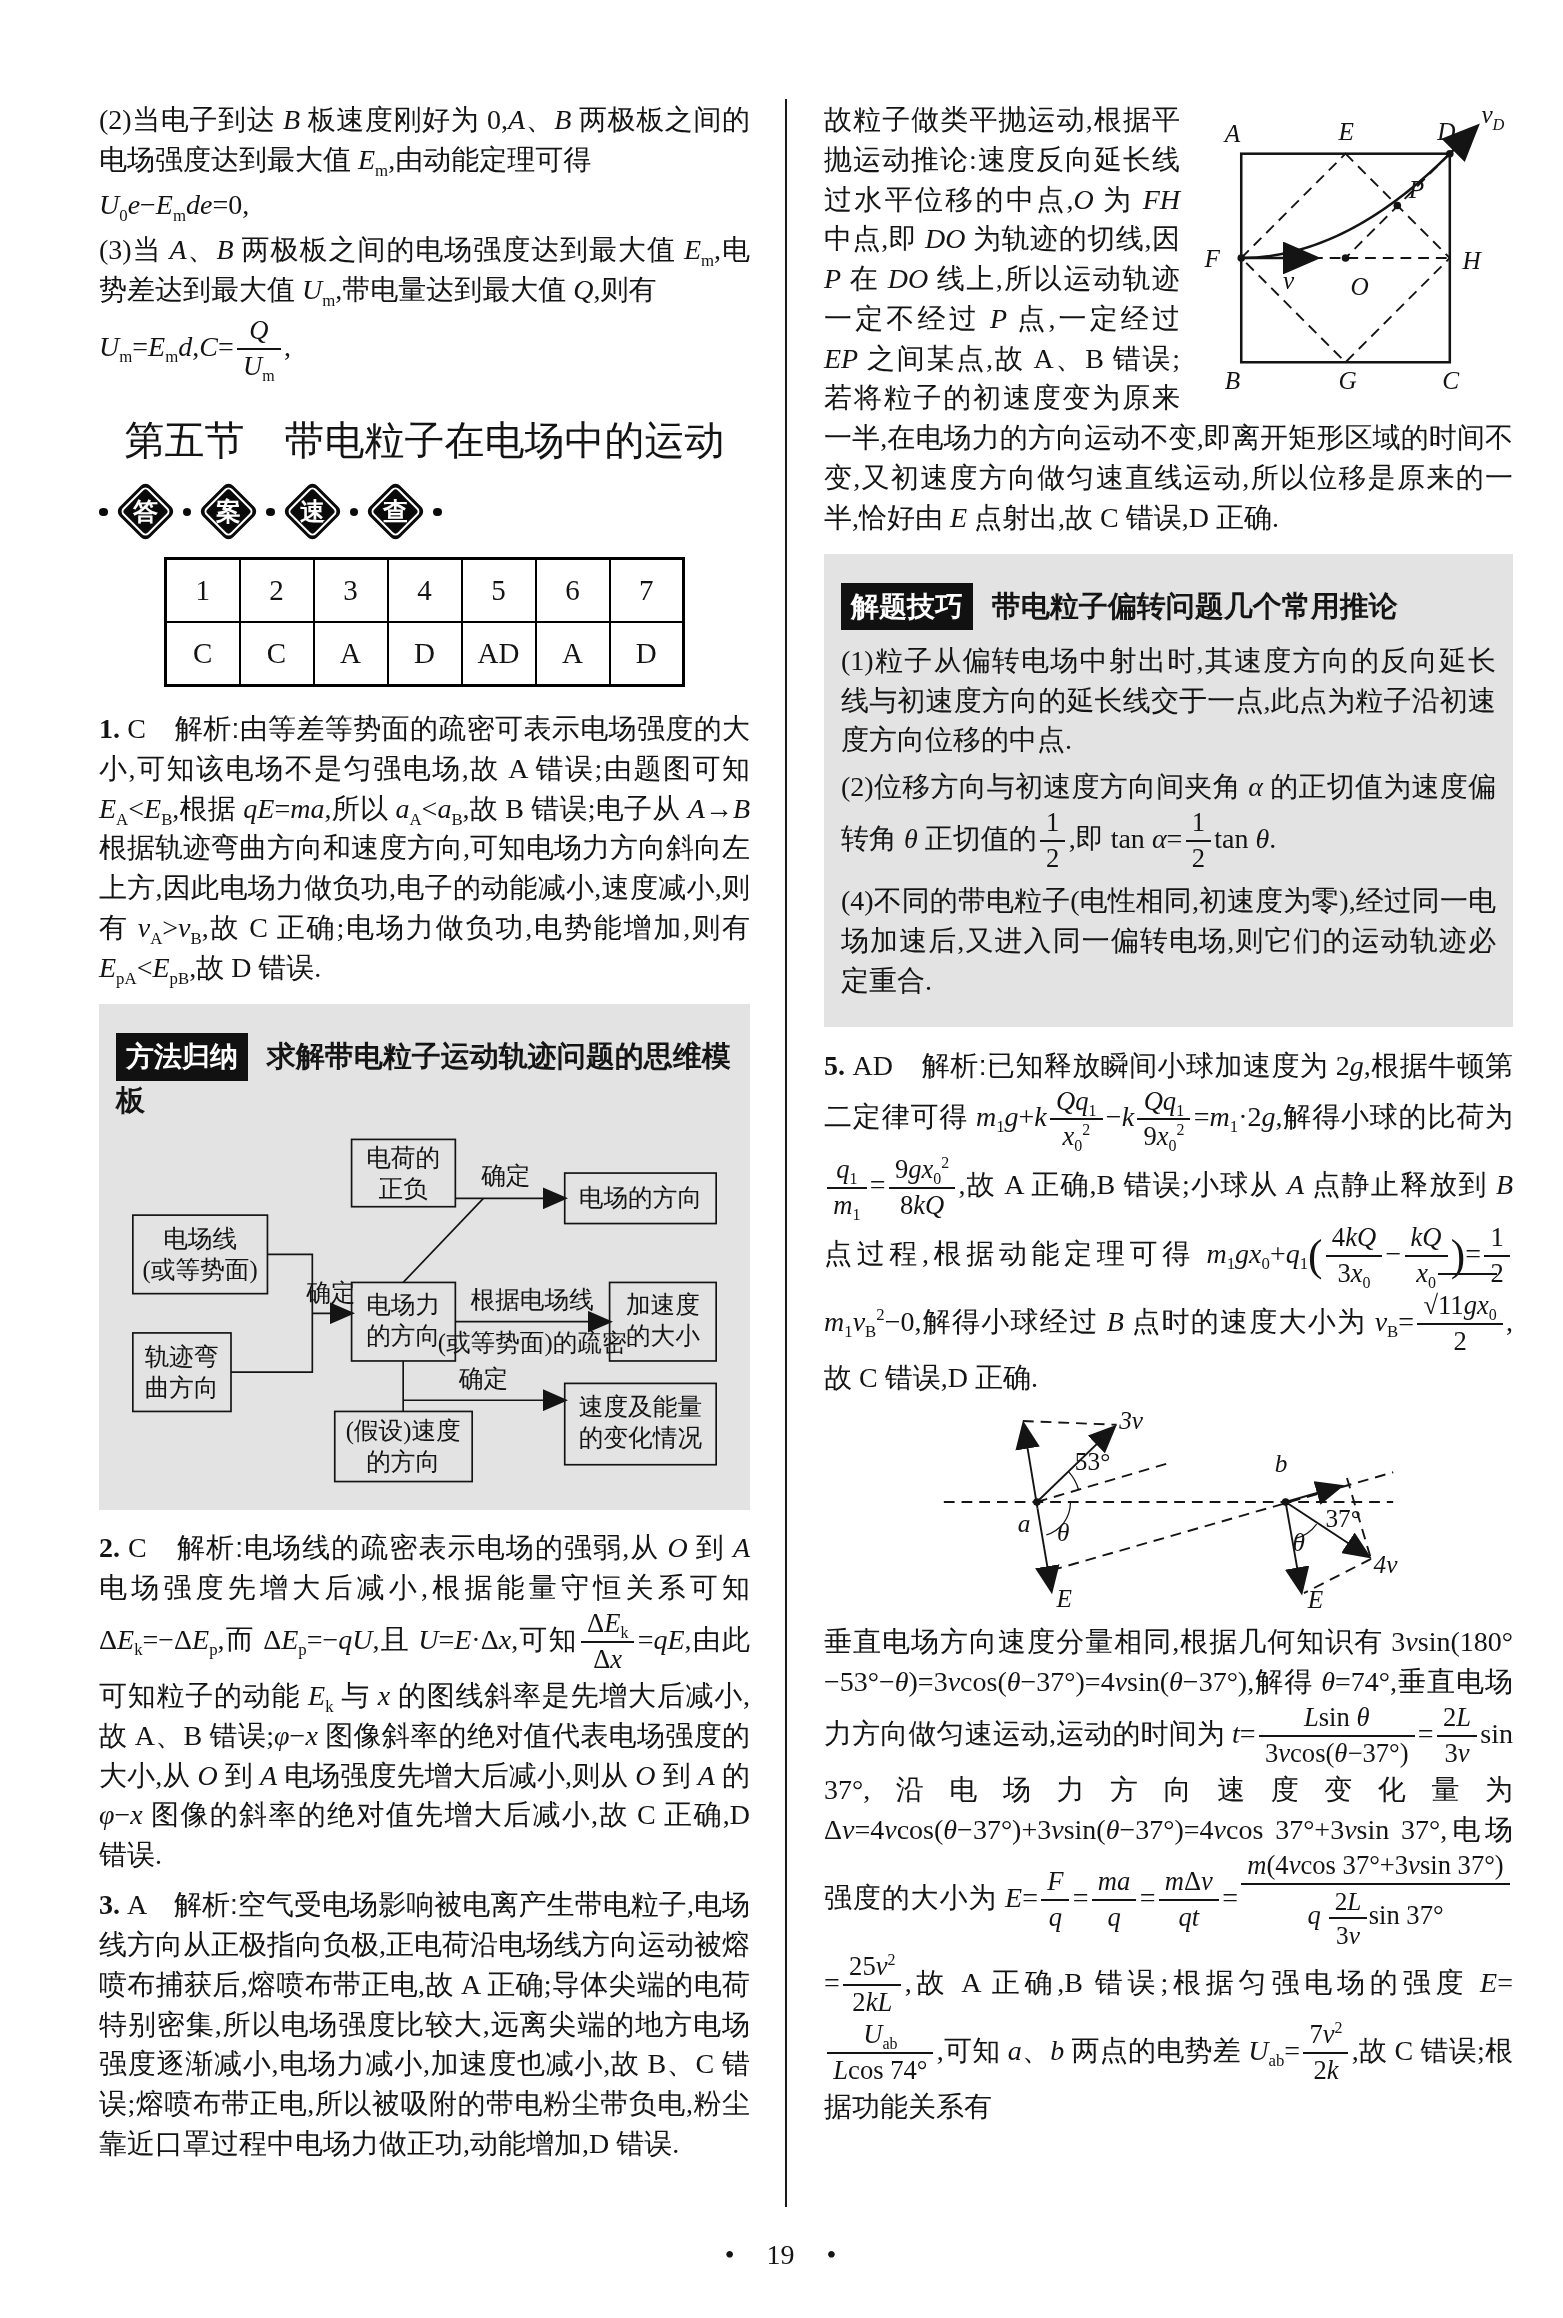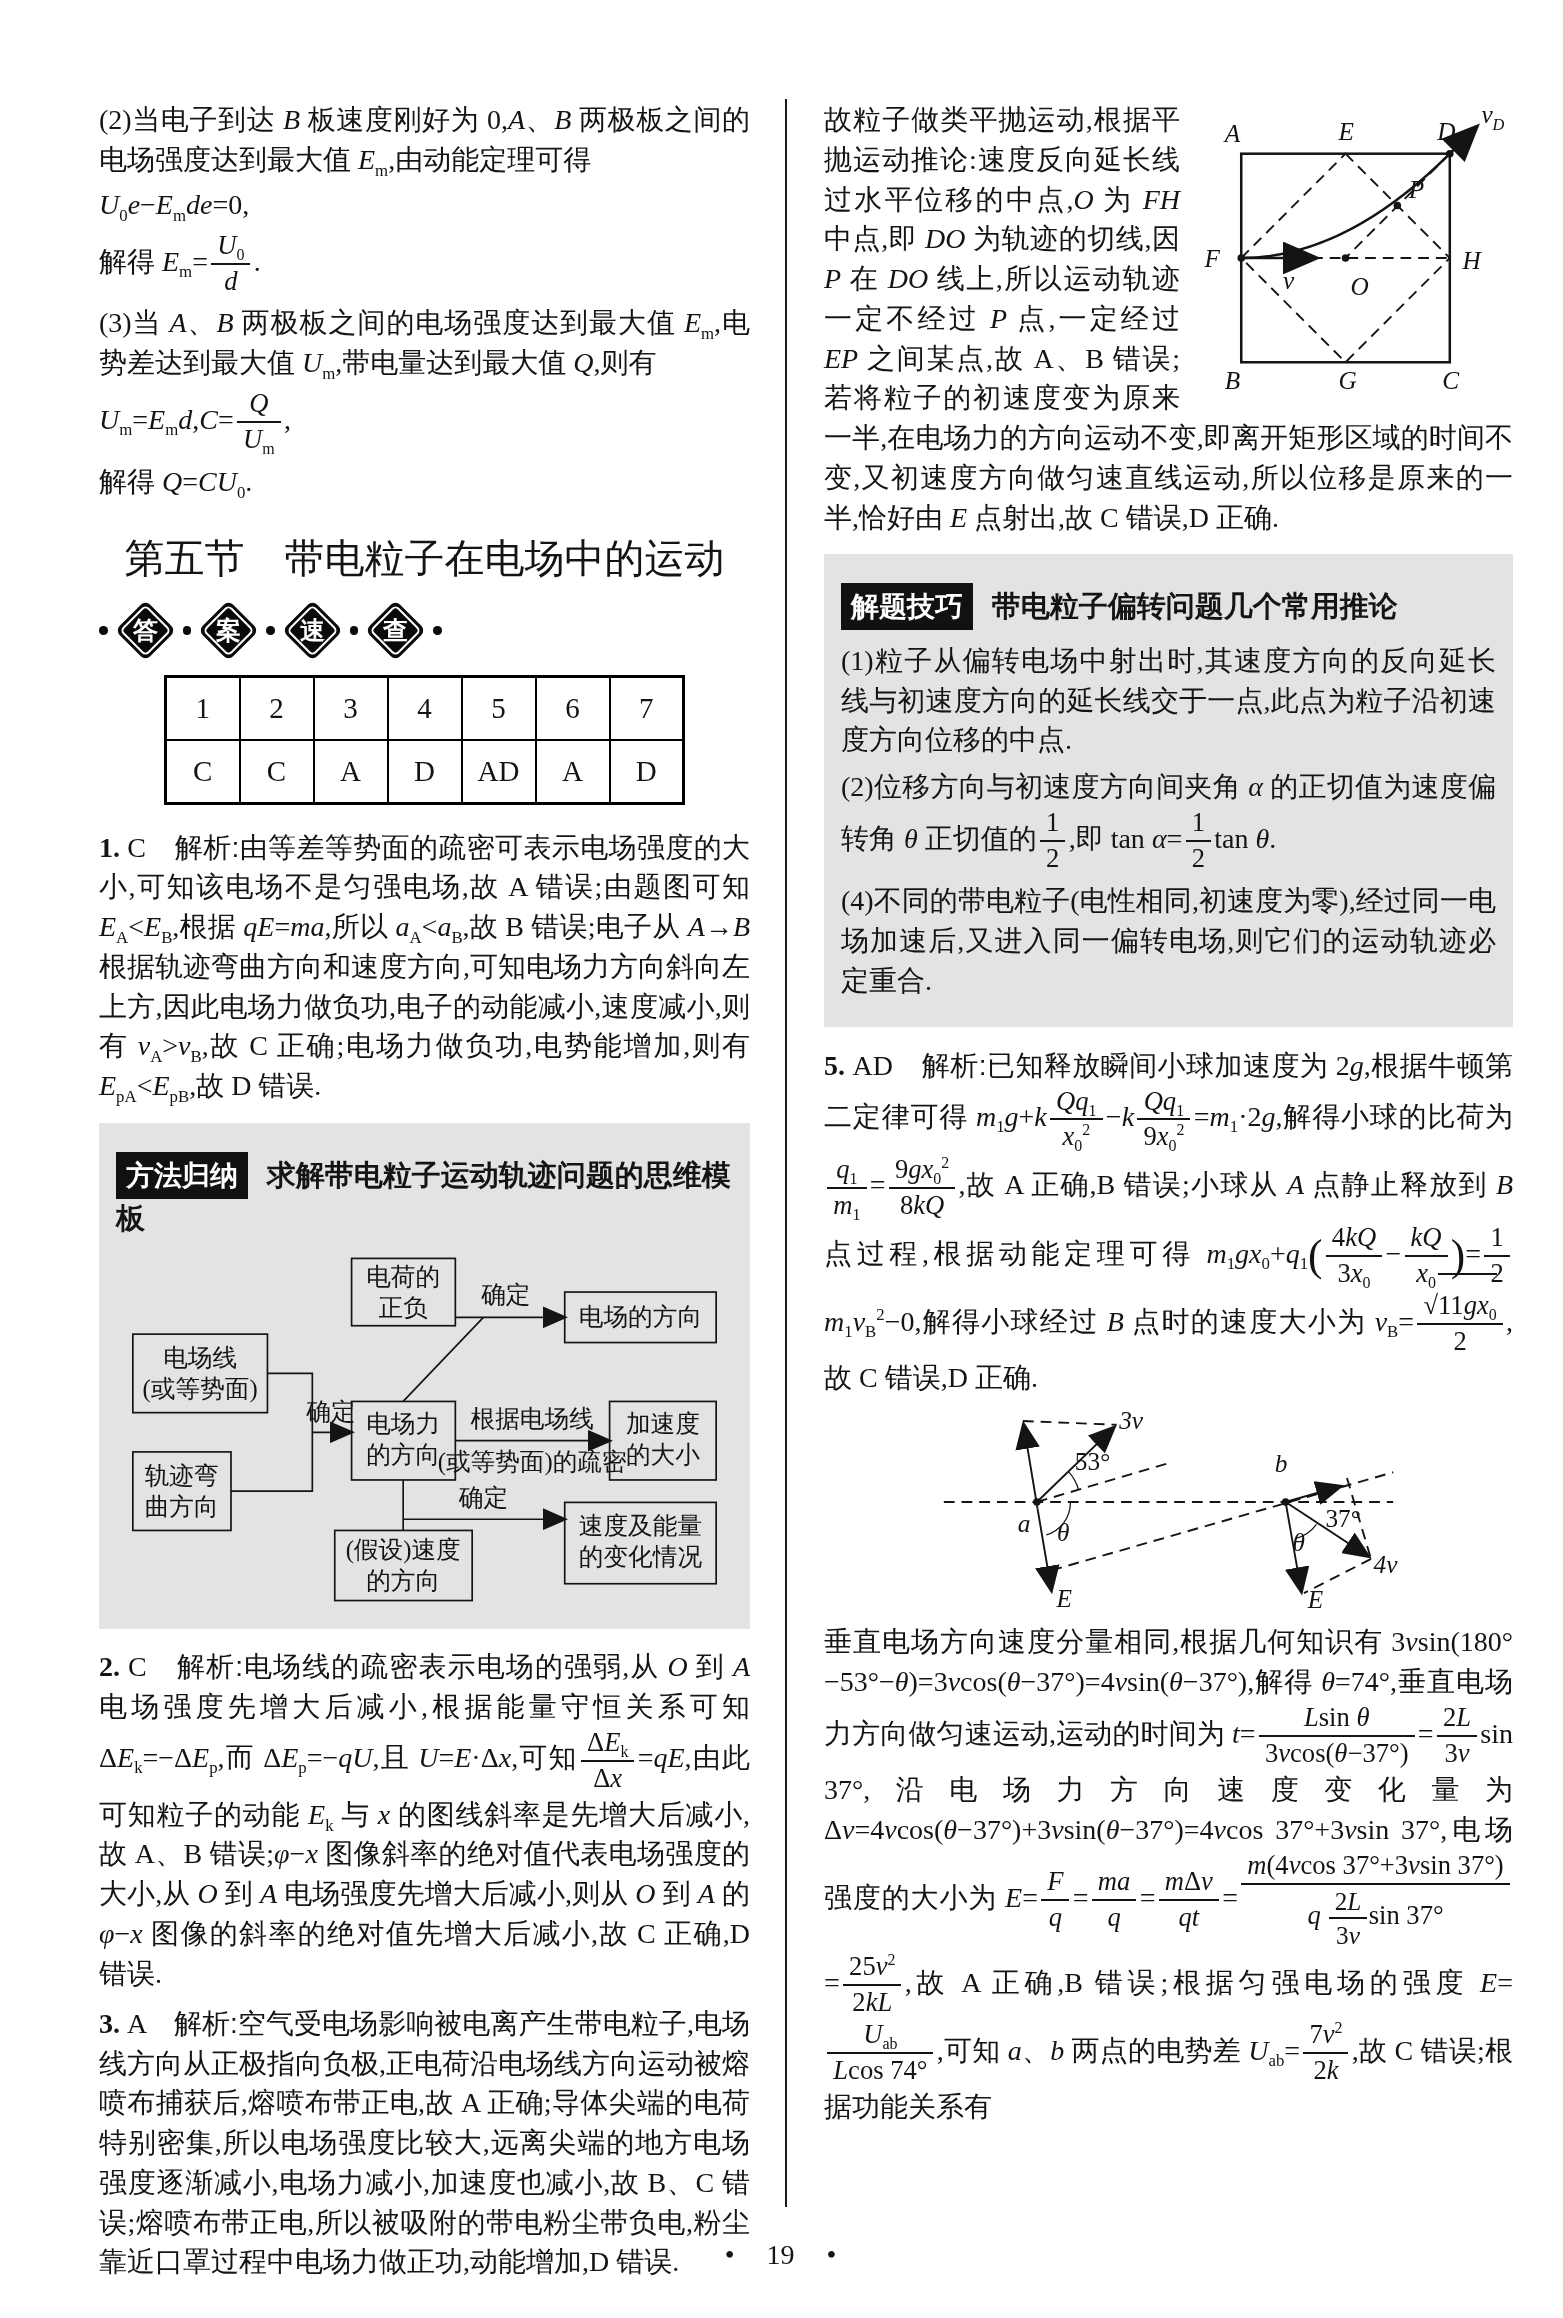--- a/index.html
+++ b/index.html
@@ -58,24 +58,22 @@
 </style>
 </head>
 <body>
 
 <div class="page">
   <div class="divider"></div>
 
   <div class="col col-left">
     <p class="para">(2)当电子到达 <i>B</i> 板速度刚好为 0,<i>A</i>、<i>B</i> 两极板之间的电场强度达到最大值 <i>E</i><sub>m</sub>,由动能定理可得</p>
     <p class="para"><i>U</i><sub>0</sub><i>e</i>−<i>E</i><sub>m</sub><i>de</i>=0,</p>
-    <p class="para">解得 <i>E</i><sub>m</sub>=<span class="frac"><span class="num"><i>U</i><sub>0</sub></span><span class="den"><i>d</i></span></span>.</p>
     <p class="para">(3)当 <i>A</i>、<i>B</i> 两极板之间的电场强度达到最大值 <i>E</i><sub>m</sub>,电势差达到最大值 <i>U</i><sub>m</sub>,带电量达到最大值 <i>Q</i>,则有</p>
     <p class="para"><i>U</i><sub>m</sub>=<i>E</i><sub>m</sub><i>d</i>,<i>C</i>=<span class="frac"><span class="num"><i>Q</i></span><span class="den"><i>U</i><sub>m</sub></span></span>,</p>
-    <p class="para">解得 <i>Q</i>=<i>CU</i><sub>0</sub>.</p>
 
     <h1 class="section-title">第五节　带电粒子在电场中的运动</h1>
 
     <div class="badges">
       <span class="dot"></span>
       <span class="badge">
           <span class="badge-char">答</span>
         </span>
       <span class="dot"></span>
       <span class="badge">

